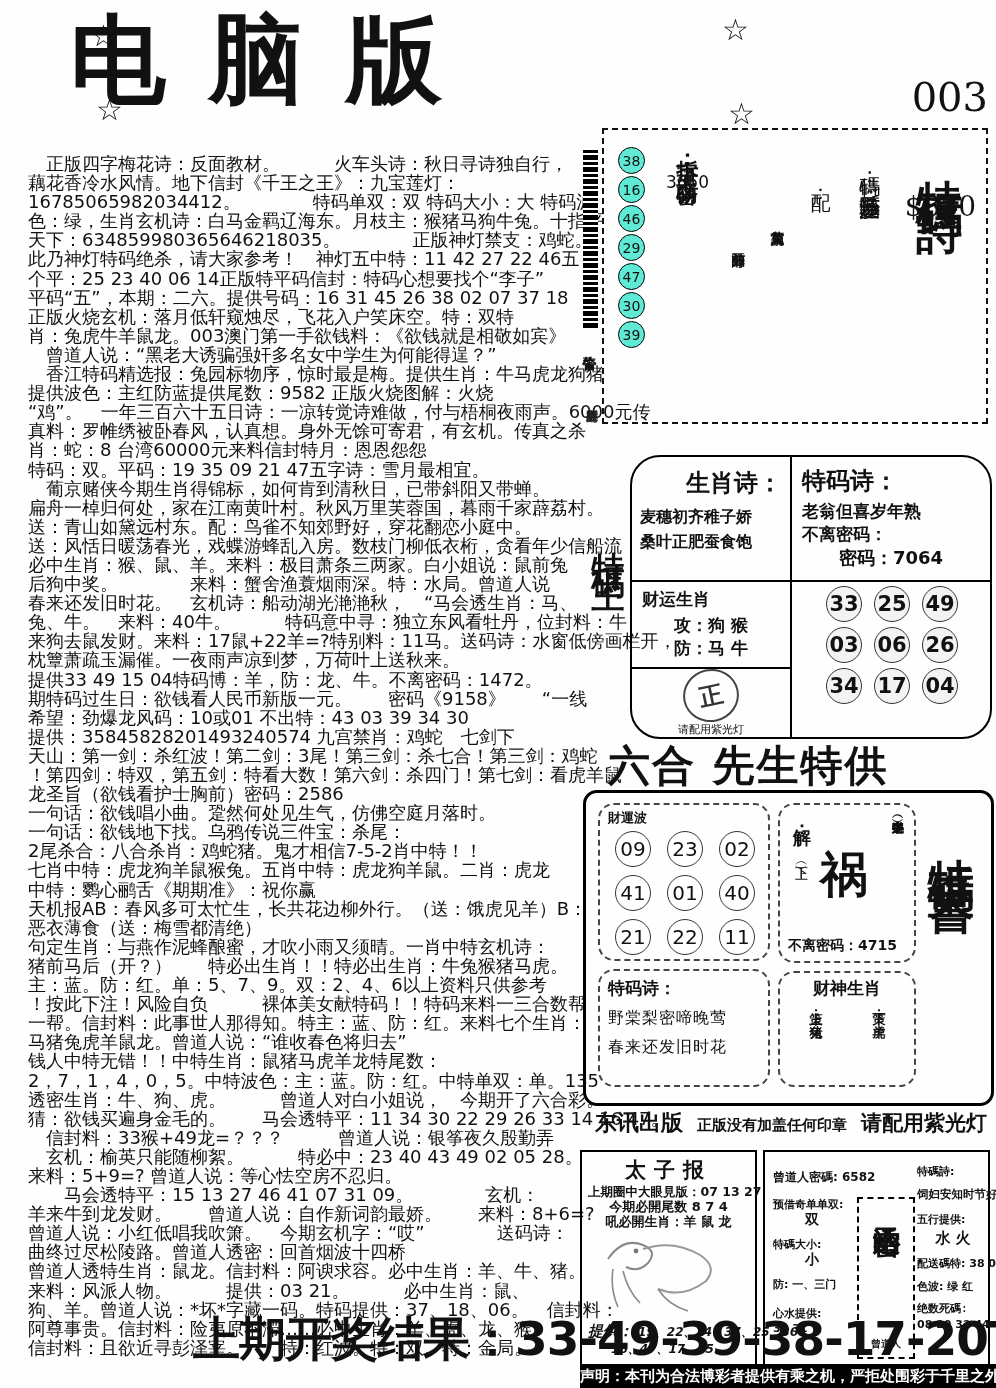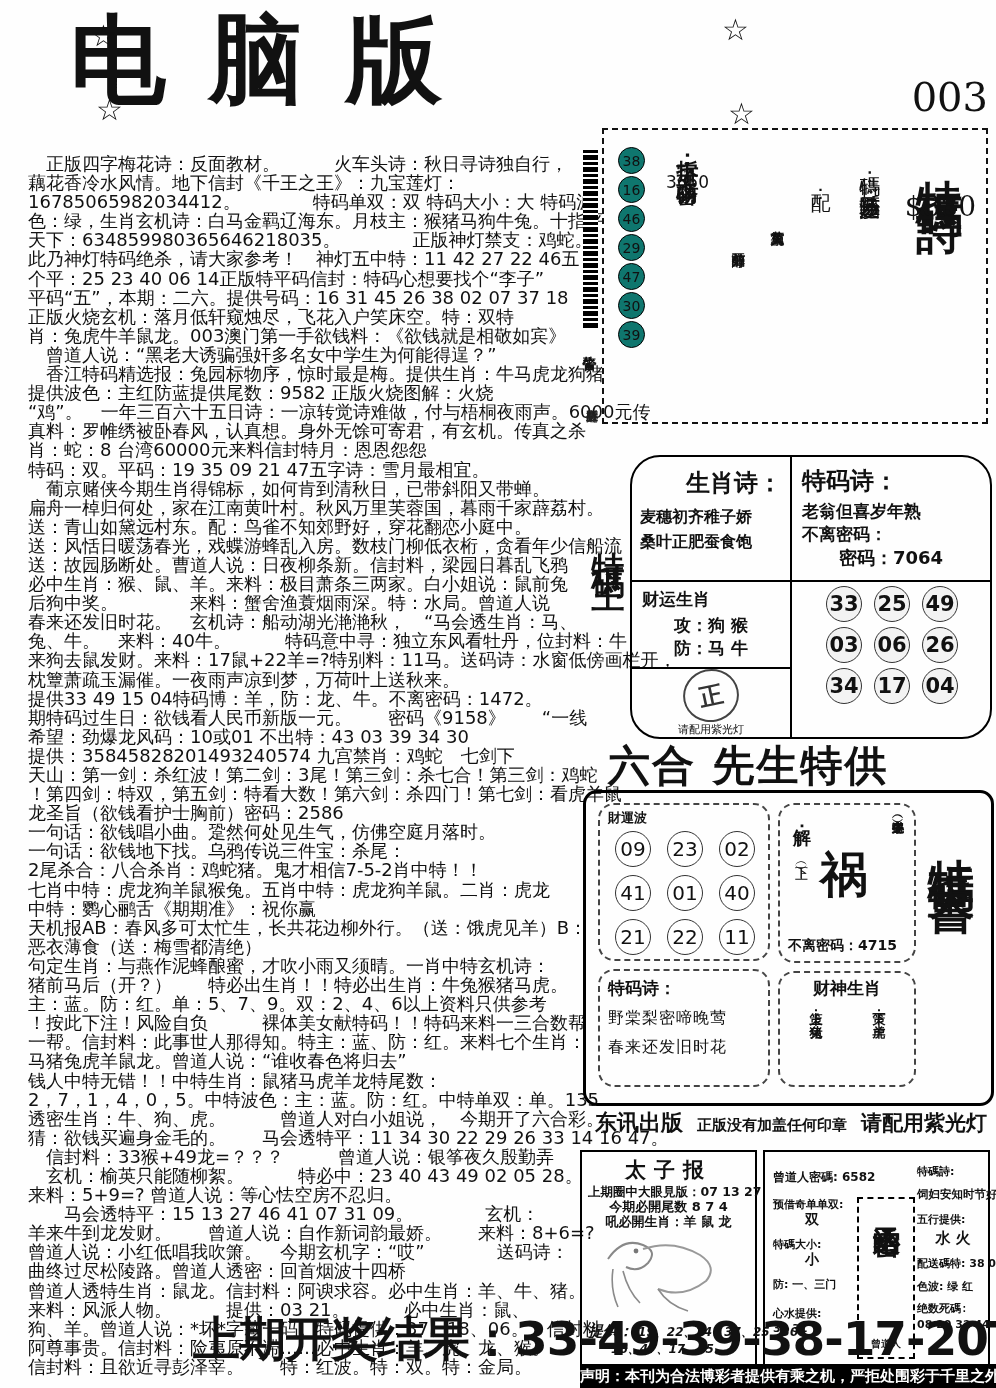--- a/index.html
+++ b/index.html
@@ -18,21 +18,21 @@
   
   #barcode{left:583px;top:150px;width:15px;height:178px;
            background:repeating-linear-gradient(180deg,#000 0 3px,#fff 3px 5px,#000 5px 10px,#fff 10px 12px);}
   #side-warn{left:581px;top:345px;font-size:14px;font-weight:700;}
   #side-copy{left:583px;top:400px;font-size:12px;color:#222;}
   
   #topbox{left:602px;top:128px;width:386px;height:296px;border:2px dashed #111;
           display:flex;flex-direction:row;justify-content:space-between;padding:12px 10px 8px 14px;box-sizing:border-box;}
   .tb-col{display:flex;flex-direction:column;align-items:center;}
   .circ{display:flex;align-items:center;justify-content:center;border:1.5px solid #000;
-        border-radius:50%;width:25px;height:25px;font-size:14px;margin:1px 0;background:#0f766e;}
+        border-radius:50%;width:25px;height:25px;font-size:14px;margin:1px 0;background:#5eead4;}
   #tb-title{font-size:46px;font-weight:700;letter-spacing:14px;font-family:"DejaVu Serif",serif;}
   #tb-price{font-size:28px;font-family:"DejaVu Serif",serif;margin-top:6px;}
   
   #midbox{left:630px;top:455px;width:358px;height:280px;border:2.5px solid #000;border-radius:30px;overflow:hidden;}
   #midbox .vline{position:absolute;left:158px;top:0;bottom:0;width:2px;background:#000;}
   #midbox .hline{position:absolute;left:0;right:0;top:123px;height:2px;background:#000;}
   #midbox .hline2{position:absolute;left:0;width:158px;top:210px;height:2px;background:#000;}
   .mb-cell{position:absolute;box-sizing:border-box;}
   #tema-wang{left:585px;top:525px;font-size:33px;font-weight:800;letter-spacing:16px;}
   .circ2{display:flex;align-items:center;justify-content:center;border:1.5px solid #333;
@@ -88,21 +88,20 @@
       <div class="bl">　香江特码精选报：兔园标物序，惊时最是梅。提供生肖：牛马虎龙狗猪</div>
       <div class="bl">提供波色：主红防蓝提供尾数：9582 正版火烧图解：火烧</div>
       <div class="bl">“鸡”。　一年三百六十五日诗：一凉转觉诗难做，付与梧桐夜雨声。6000元传</div>
       <div class="bl">真料：罗帷绣被卧春风，认真想。身外无馀可寄君，有玄机。传真之杀</div>
       <div class="bl">肖：蛇：8 台湾60000元来料信封特月：恩恩怨怨</div>
       <div class="bl">特码：双。平码：19 35 09 21 47五字诗：雪月最相宜。</div>
       <div class="bl">　葡京赌侠今期生肖得锦标，如何肯到清秋日，已带斜阳又带蝉。</div>
       <div class="bl">扁舟一棹归何处，家在江南黄叶村。秋风万里芙蓉国，暮雨千家薜荔村。</div>
       <div class="bl">送：青山如黛远村东。配：鸟雀不知郊野好，穿花翻恋小庭中。</div>
       <div class="bl">送：风恬日暖荡春光，戏蝶游蜂乱入房。数枝门柳低衣桁，贪看年少信船流</div>
-      <div class="bl">送：故园肠断处。曹道人说：日夜柳条新。信封料，梁园日暮乱飞鸦</div>
       <div class="bl">必中生肖：猴、鼠、羊。来料：极目萧条三两家。白小姐说：鼠前兔</div>
       <div class="bl">后狗中奖。　　　　来料：蟹舍渔蓑烟雨深。特：水局。曾道人说</div>
       <div class="bl">春来还发旧时花。　玄机诗：船动湖光滟滟秋，　“马会透生肖：马、</div>
       <div class="bl">兔、牛。　来料：40牛。　　　特码意中寻：独立东风看牡丹，位封料：牛</div>
       <div class="bl">来狗去鼠发财。来料：17鼠+22羊=?特别料：11马。送码诗：水窗低傍画栏开，</div>
       <div class="bl">枕簟萧疏玉漏催。一夜雨声凉到梦，万荷叶上送秋来。</div>
       <div class="bl">提供33 49 15 04特码博：羊，防：龙、牛。不离密码：1472。</div>
       <div class="bl">期特码过生日：欲钱看人民币新版一元。　　密码《9158》　　“一线</div>
       <div class="bl">希望：劲爆龙风码：10或01 不出特：43 03 39 34 30</div>
       <div class="bl">提供：35845828201493240574 九宫禁肖：鸡蛇　七剑下</div>

